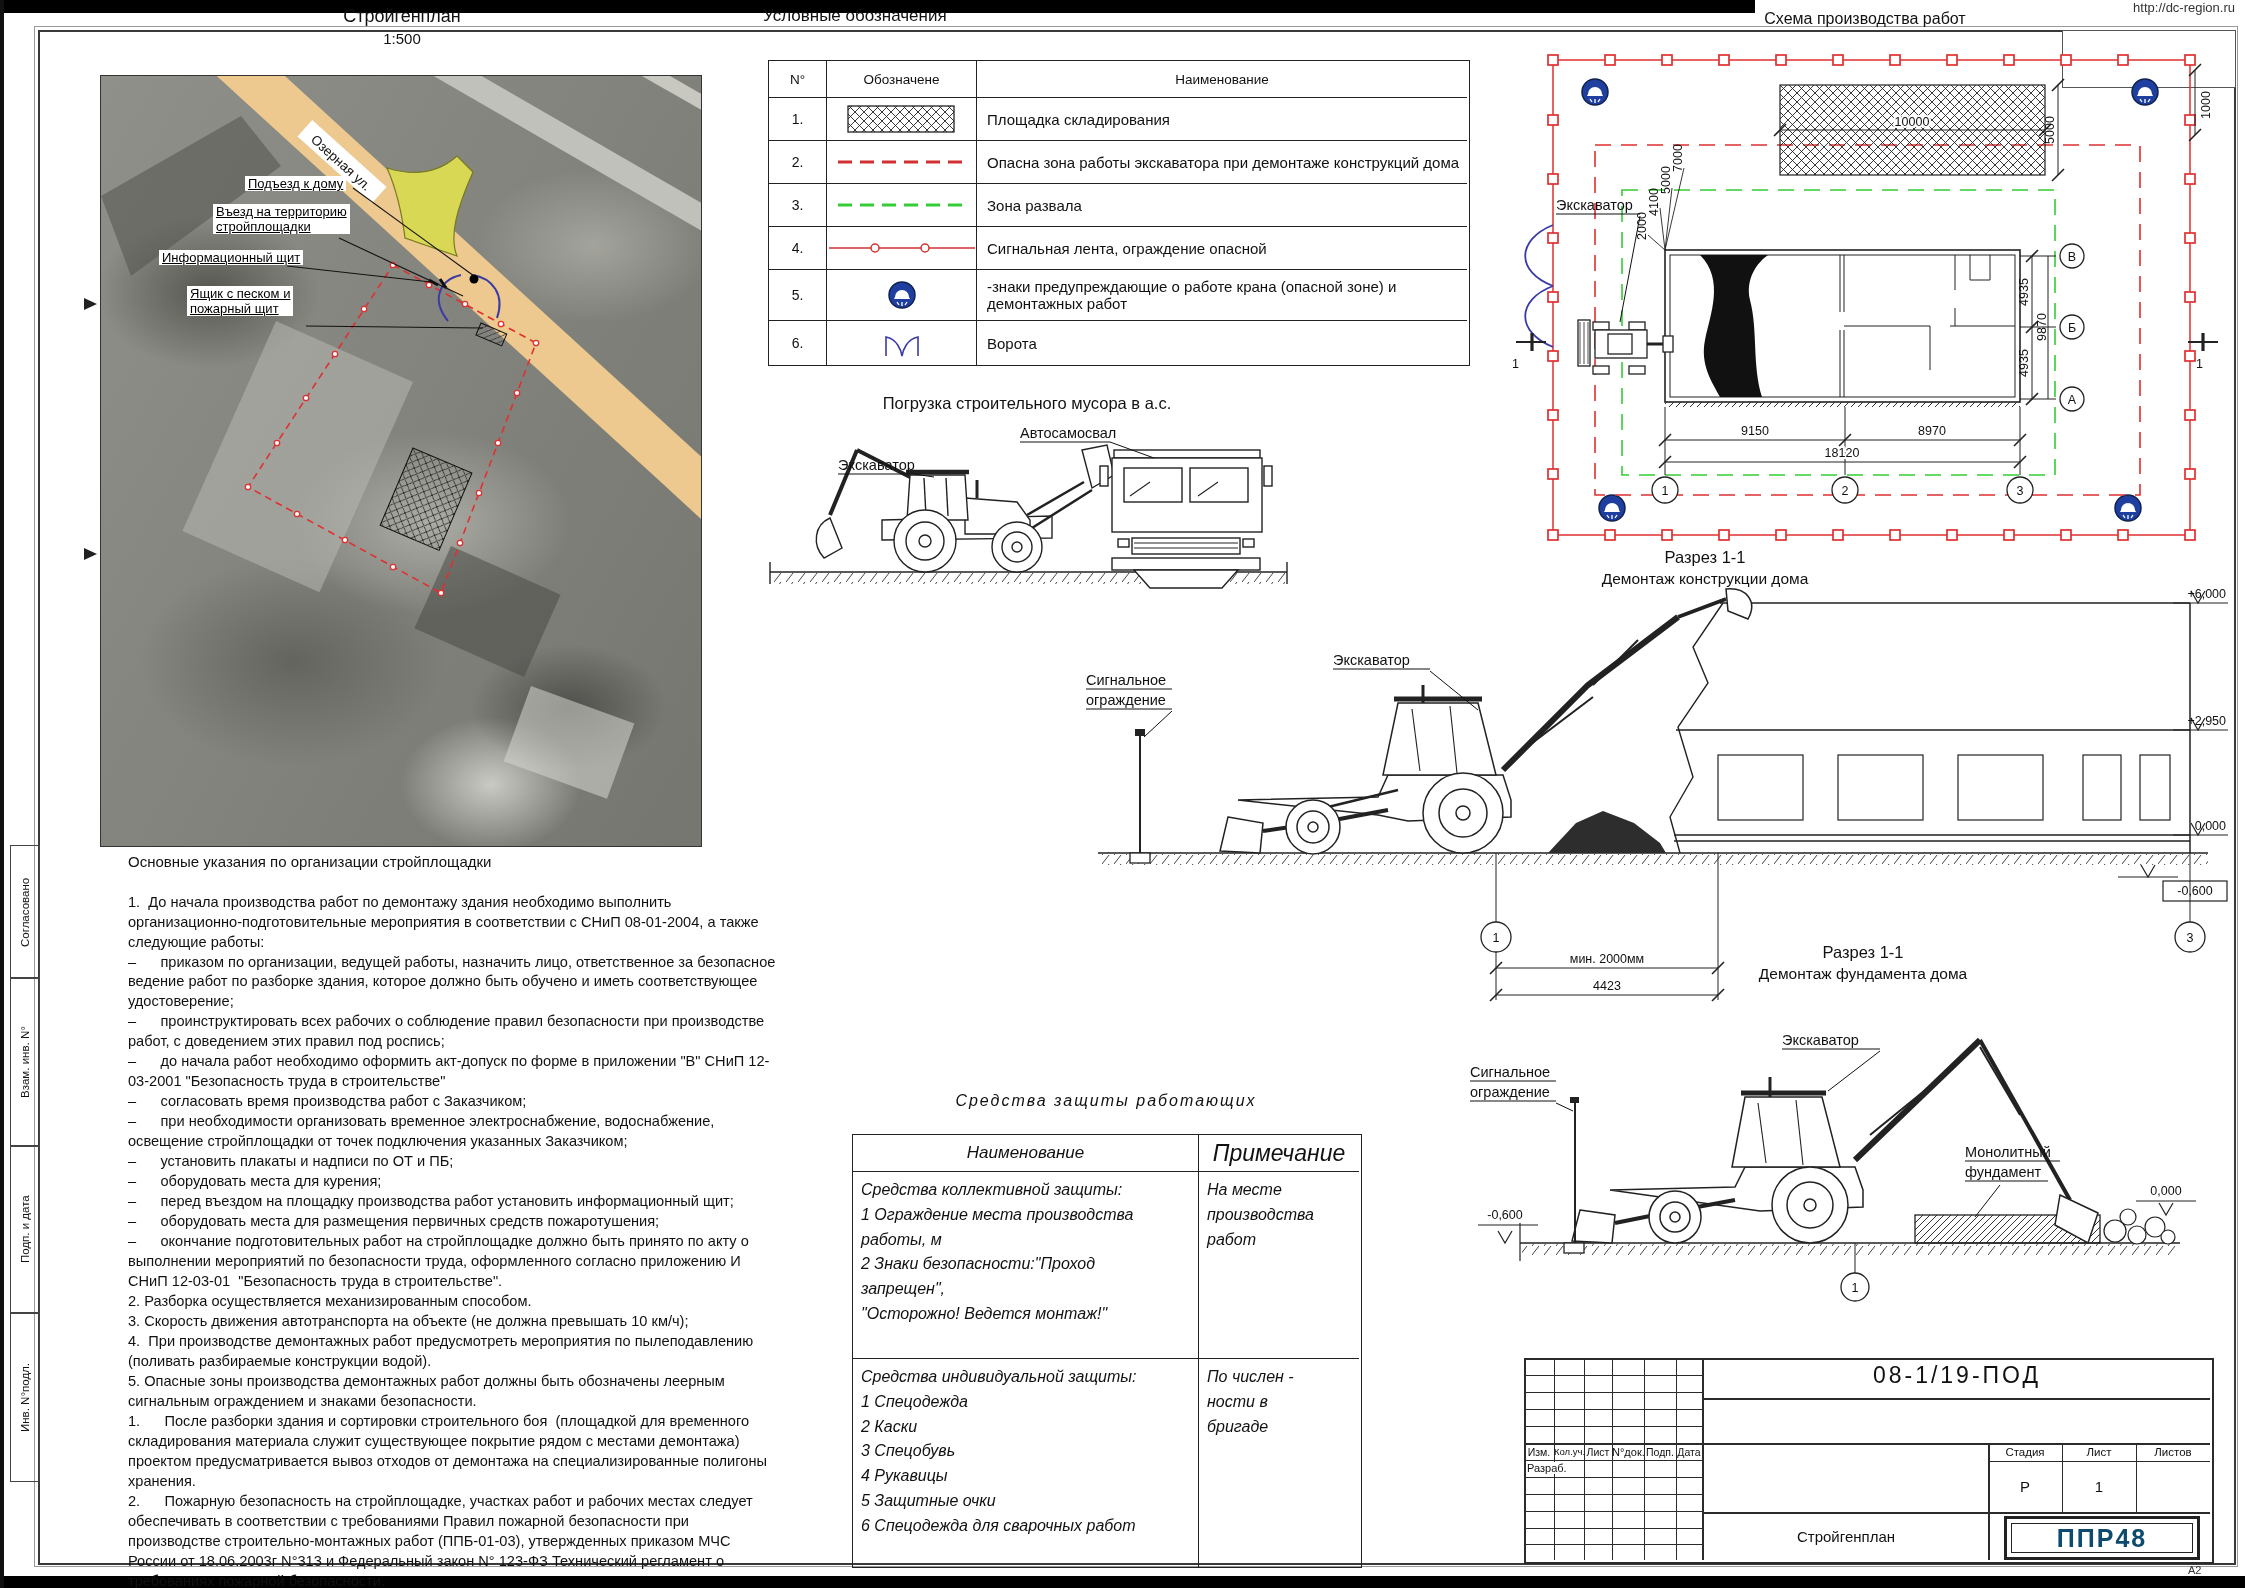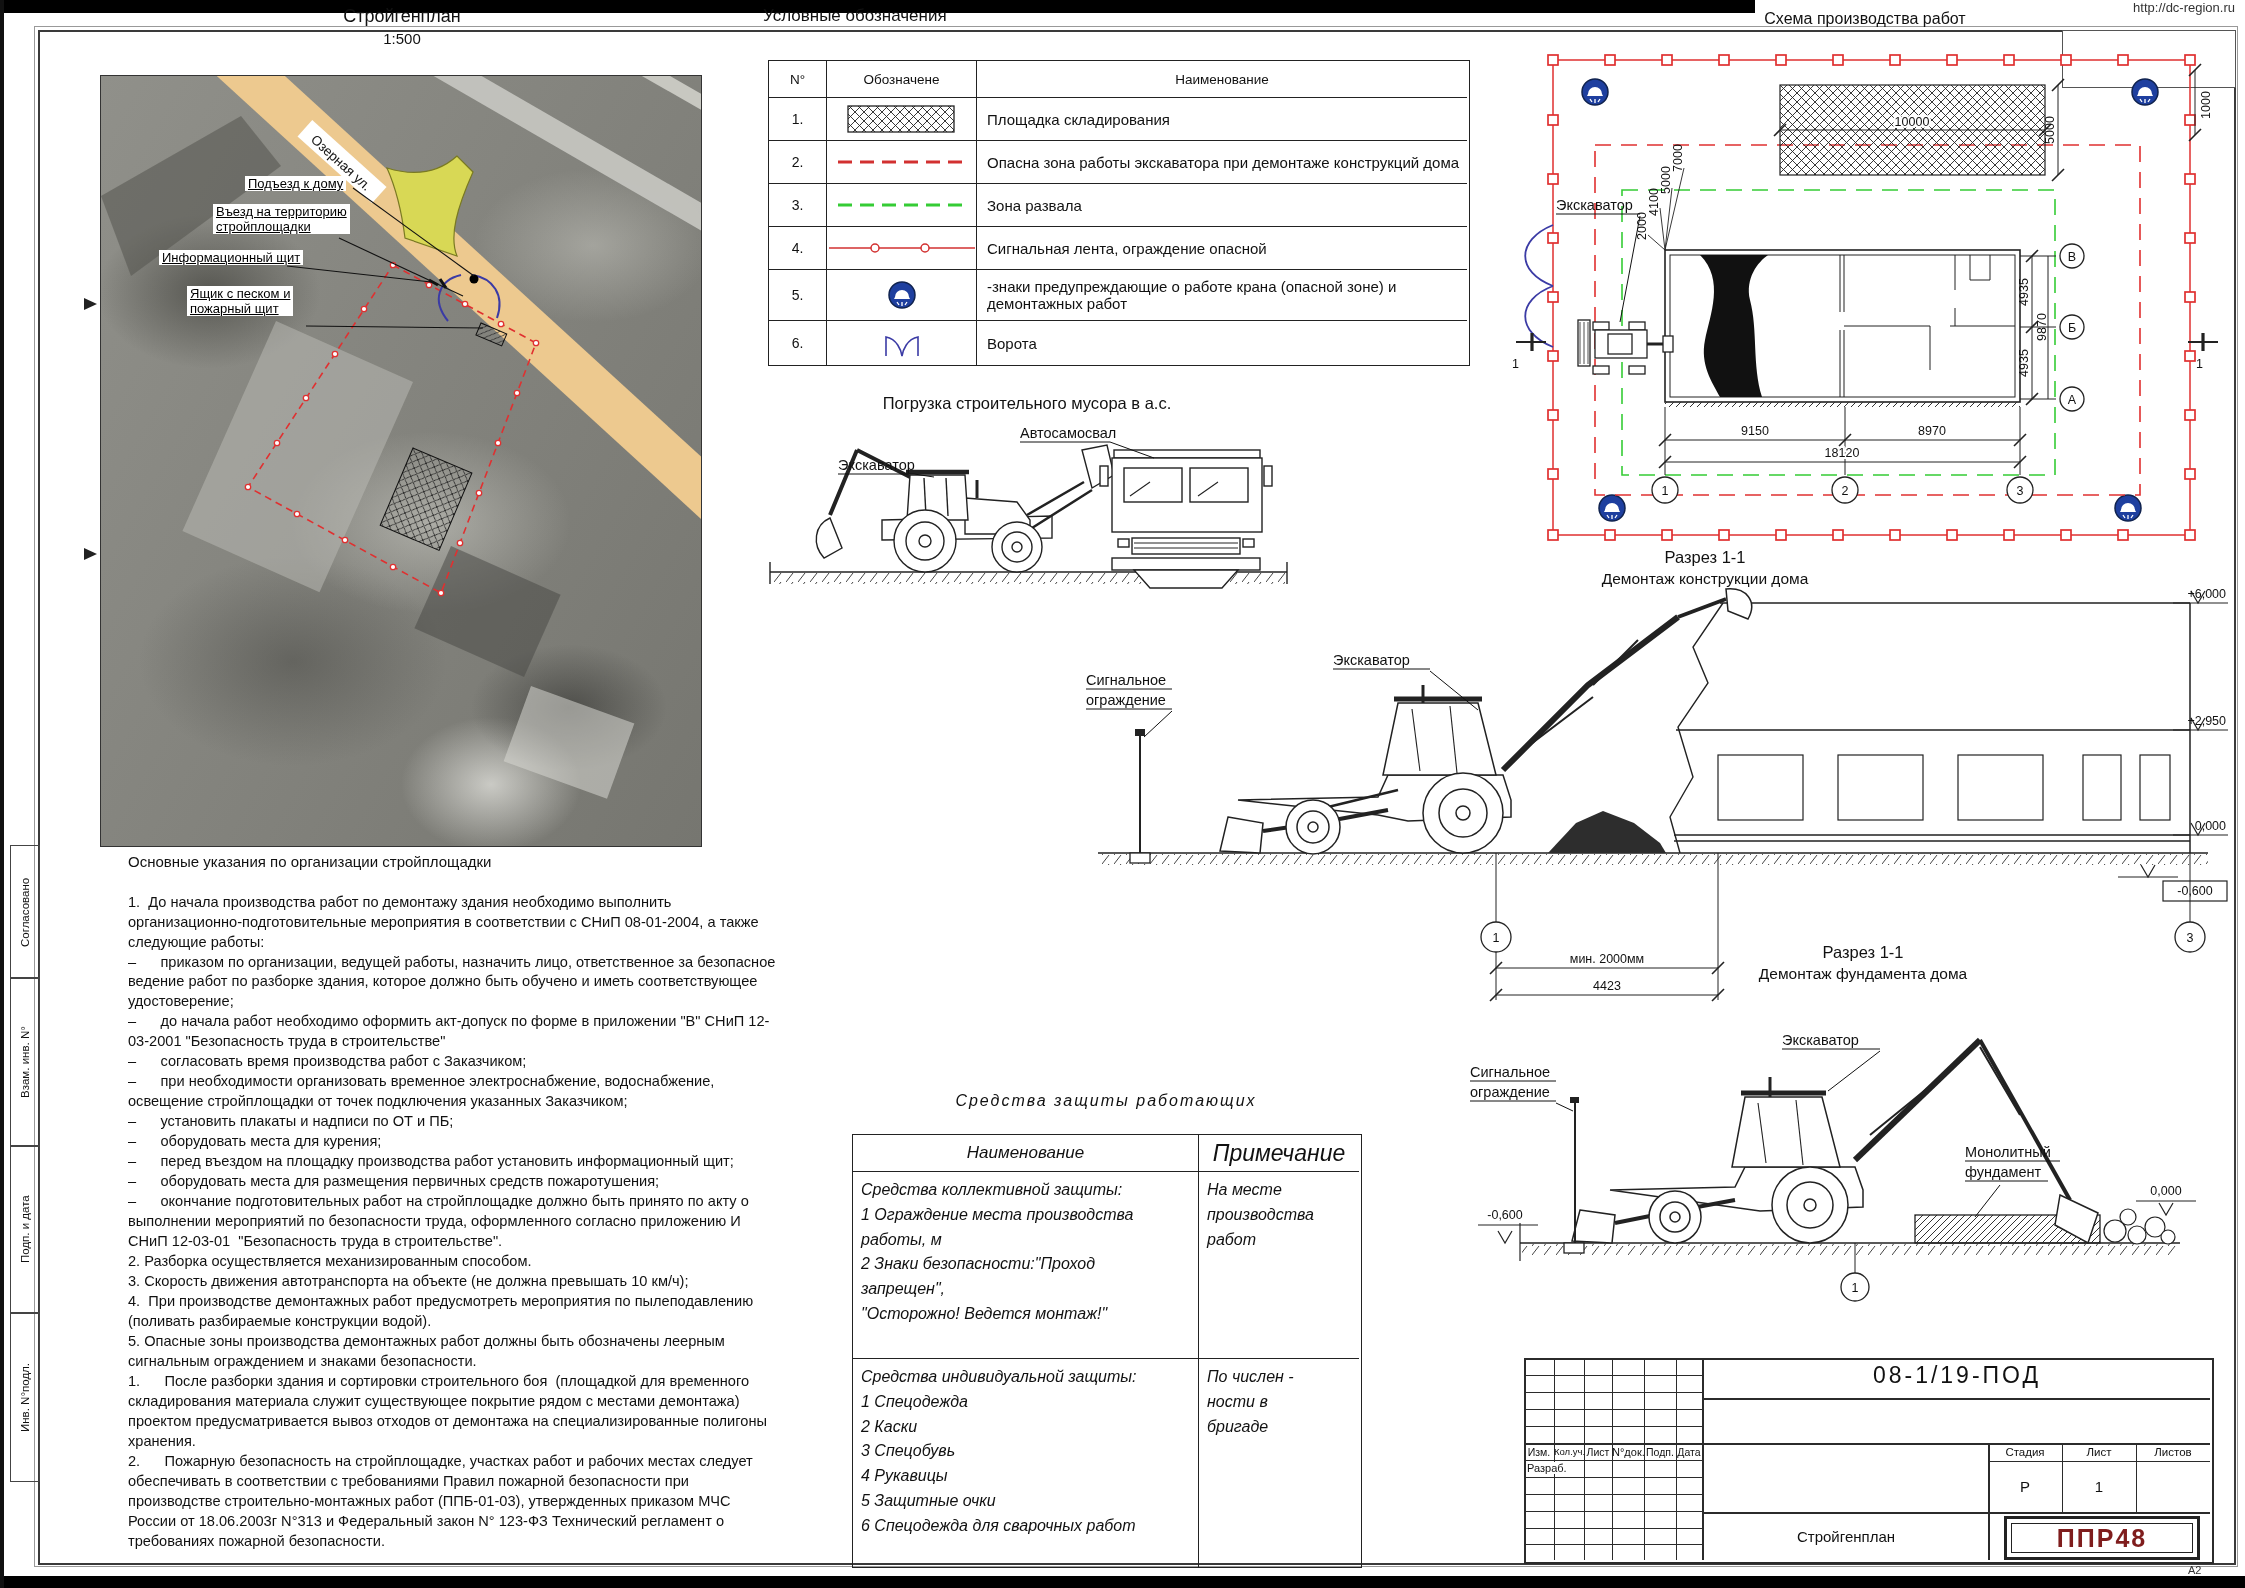--- a/index.html
+++ b/index.html
@@ -565,20 +565,21 @@
     <text x="45" y="234" class="d" text-anchor="middle">-0,600</text>
     <circle cx="395" cy="302" r="14" fill="#fff" stroke="#222" stroke-width="1.3"></circle>
     <line x1="395" y1="258" x2="395" y2="288" stroke="#222" stroke-width="1"></line>
     <text x="395" y="307" class="d" text-anchor="middle">1</text>
   </svg>
 
   <div class="a notes" style="left:128px;top:852px;width:650px;">
     <p style="margin-bottom:20px;font-size:15px;">Основные указания по организации стройплощадки</p>
     <p>1.  До начала производства работ по демонтажу здания необходимо выполнить организационно-подготовительные мероприятия в соответствии с СНиП 08-01-2004, а также следующие работы:</p>
     <p>–      приказом по организации, ведущей работы, назначить лицо, ответственное за безопасное ведение работ по разборке здания, которое должно быть обучено и иметь соответствующее удостоверение;</p>
+    <p>–      проинструктировать всех рабочих о соблюдение правил безопасности при производстве работ, с доведением этих правил под роспись;</p>
     <p>–      до начала работ необходимо оформить акт-допуск по форме в приложении "В" СНиП 12-03-2001 "Безопасность труда в строительстве"</p>
     <p>–      согласовать время производства работ с Заказчиком;</p>
     <p>–      при необходимости организовать временное электроснабжение, водоснабжение, освещение стройплощадки от точек подключения указанных Заказчиком;</p>
     <p>–      установить плакаты и надписи по ОТ и ПБ;</p>
     <p>–      оборудовать места для курения;</p>
     <p>–      перед въездом на площадку производства работ установить информационный щит;</p>
     <p>–      оборудовать места для размещения первичных средств пожаротушения;</p>
     <p>–      окончание подготовительных работ на стройплощадке должно быть принято по акту о выполнении мероприятий по безопасности труда, оформленного согласно приложению И СНиП 12-03-01  "Безопасность труда в строительстве".</p>
     <p>2. Разборка осуществляется механизированным способом.</p>
     <p>3. Скорость движения автотранспорта на объекте (не должна превышать 10 км/ч);</p>
@@ -647,16 +648,16 @@
   <div class="hline" style="left:1988px;top:1461px;width:222px;"></div>
   <div class="hline" style="left:1704px;top:1512px;width:506px;height:1.8px;"></div>
   <div class="a ctr" style="left:1988px;top:1446px;width:74px;font-size:11.5px;">Стадия</div>
   <div class="a ctr" style="left:2062px;top:1446px;width:74px;font-size:11.5px;">Лист</div>
   <div class="a ctr" style="left:2136px;top:1446px;width:74px;font-size:11.5px;">Листов</div>
   <div class="a ctr" style="left:1988px;top:1478px;width:74px;font-size:15px;">Р</div>
   <div class="a ctr" style="left:2062px;top:1478px;width:74px;font-size:15px;">1</div>
   <div class="a ctr" style="left:1704px;top:1528px;width:284px;font-size:15px;">Стройгенплан</div>
   <div class="a" style="left:2004px;top:1516px;width:190px;height:38px;border:3px solid #222;display:flex;align-items:center;justify-content:center;">
     <div style="border:1.5px solid #222;width:180px;height:28px;display:flex;align-items:center;justify-content:center;
-                font-size:25px;font-weight:bold;color:#7f1d1d;letter-spacing:2px;">ППР48</div>
+                font-size:25px;font-weight:bold;color:#0c4a6e;letter-spacing:2px;">ППР48</div>
   </div>
 
 </div>
 
 </body></html>

